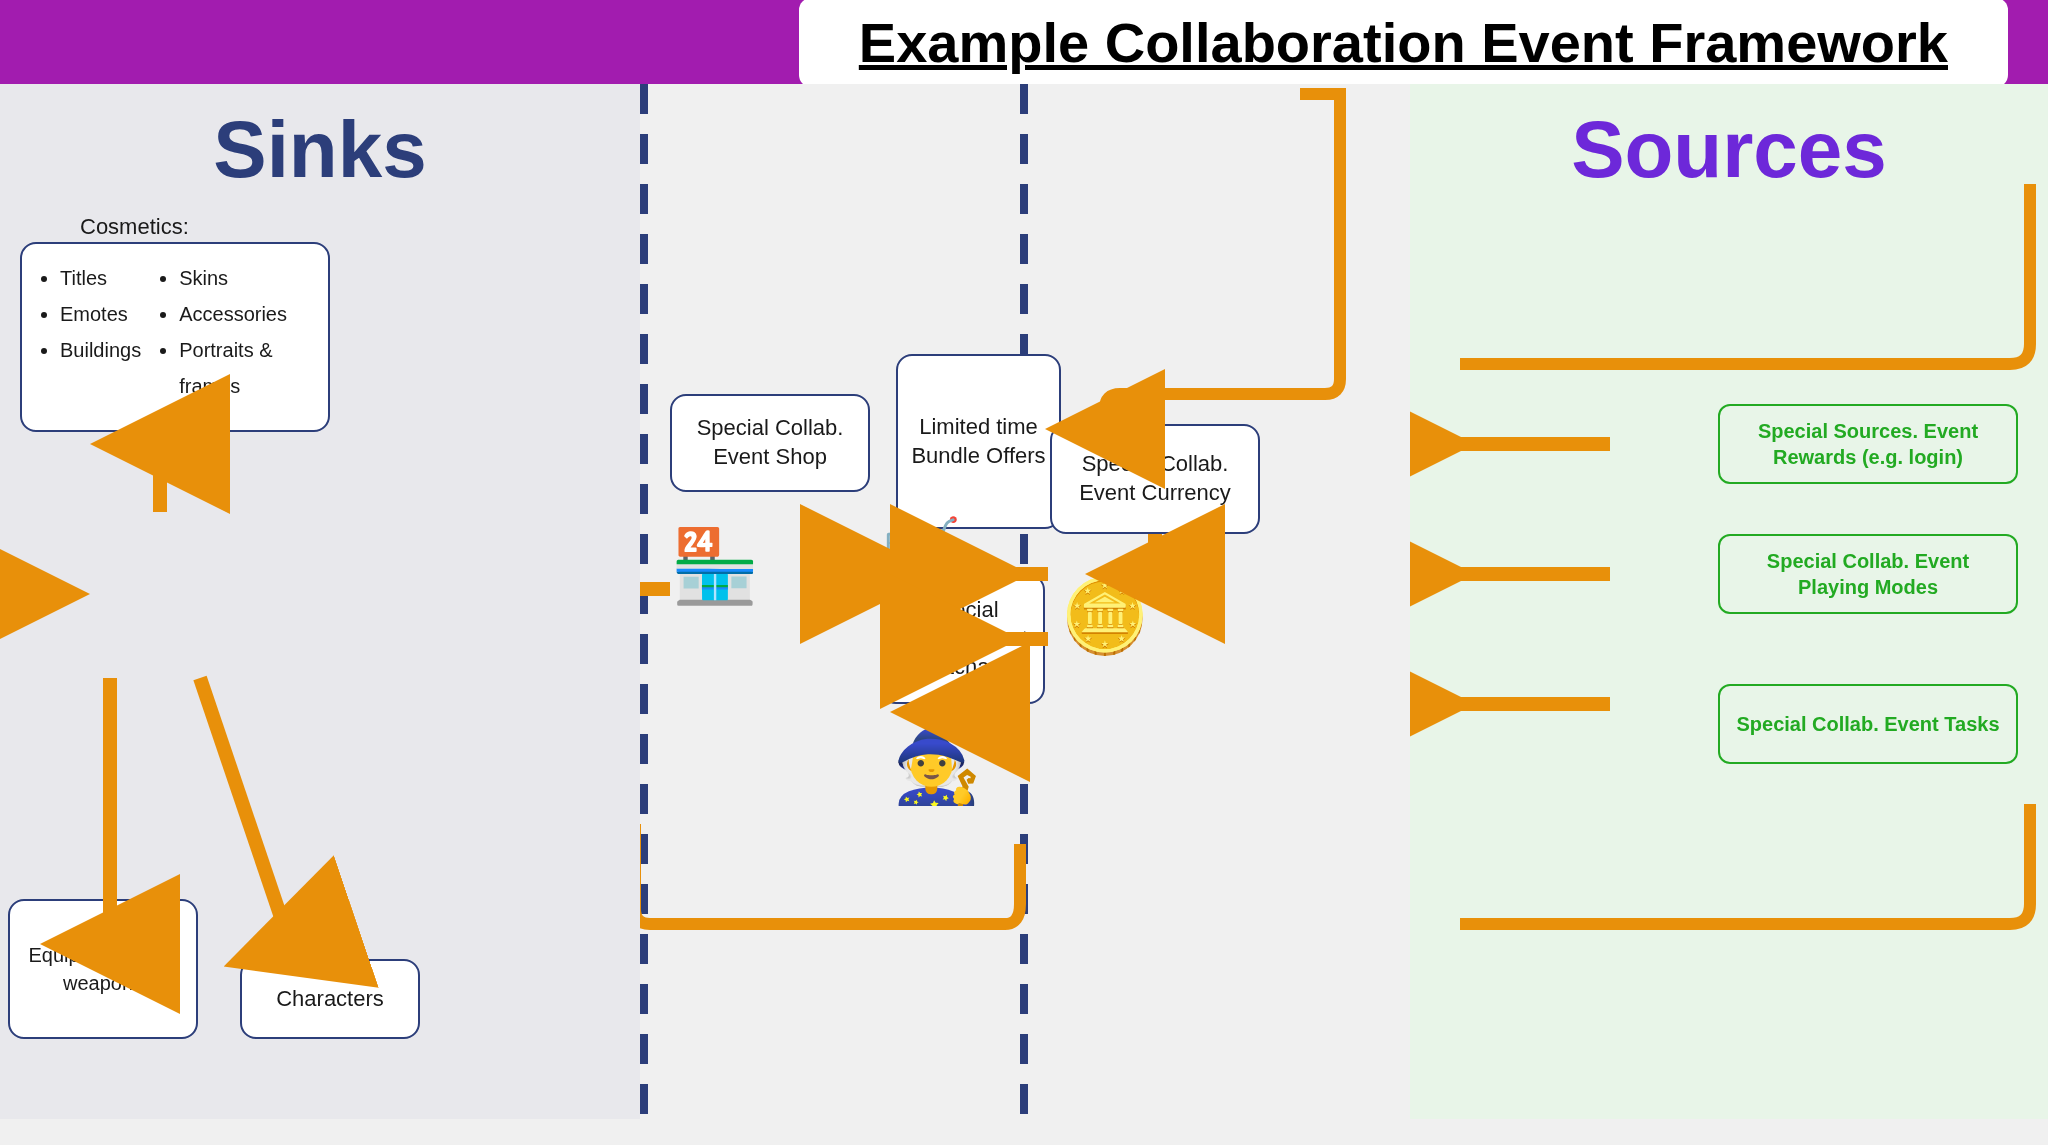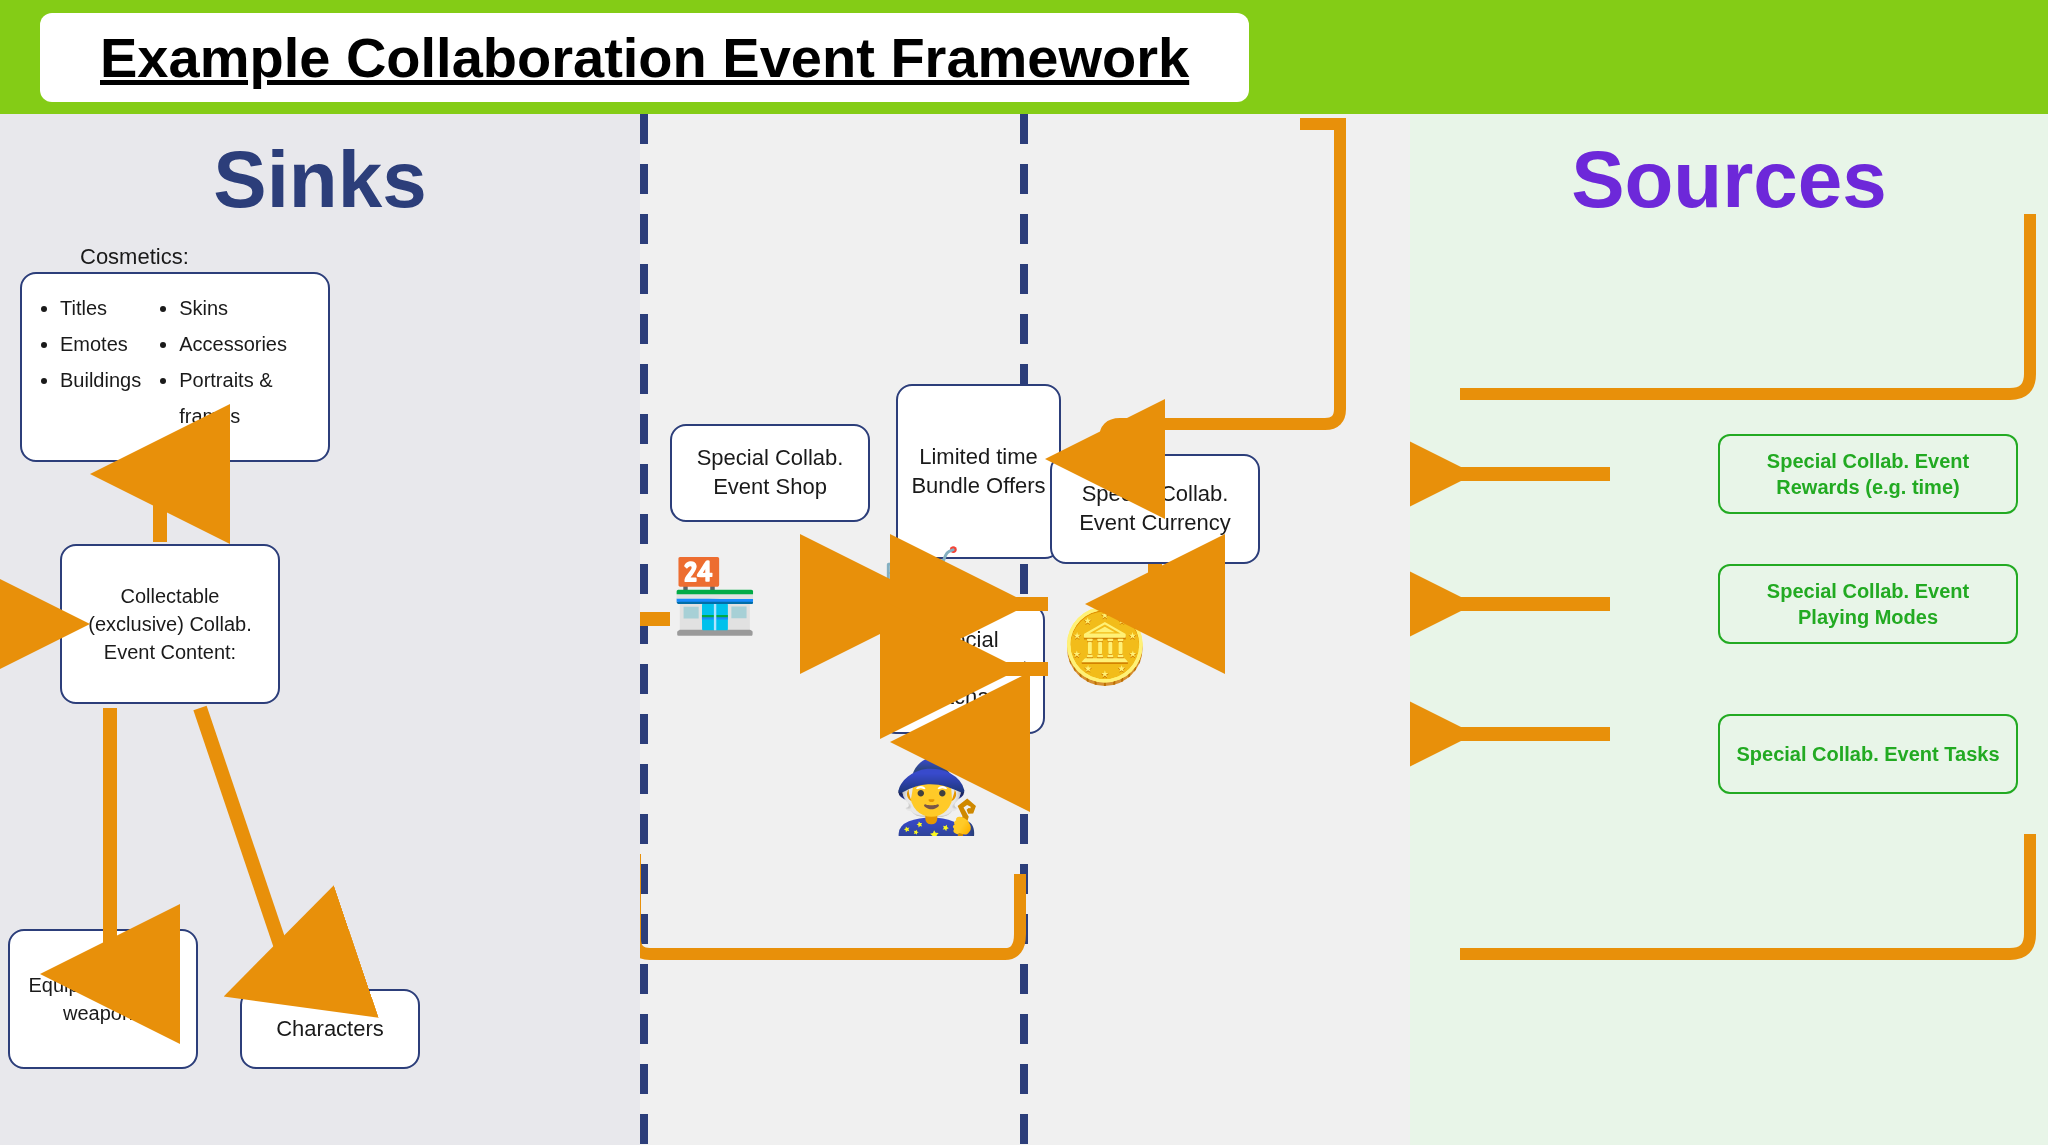--- a/index.html
+++ b/index.html
@@ -5,26 +5,26 @@
     * { box-sizing: border-box; margin: 0; padding: 0; }
     body {
       width: 2048px;
       height: 1145px;
       font-family: Arial, sans-serif;
       overflow: hidden;
       background: #f0f0f0;
     }
 
     .header {
-      background: #84cc16;
+      background: #a21caf;
       width: 100%;
-      height: 114px;
-      display: flex;
-      align-items: center;
-      justify-content: flex-start;
+      height: 84px;
+      display: flex;
+      align-items: center;
+      justify-content: flex-end;
       padding: 10px 40px;
     }
 
     .header-box {
       background: white;
       border-radius: 12px;
       padding: 12px 60px;
     }
 
     .header-title {
@@ -268,23 +268,20 @@
           <li>Buildings</li>
         </ul>
         <ul>
           <li>Skins</li>
           <li>Accessories</li>
           <li>Portraits &amp; frames</li>
         </ul>
       </div>
     </div>
 
-    <div class="collectable-box">
-      <span>Collectable (exclusive) Collab. Event Content:</span>
-    </div>
 
     <div class="equip-box">
       <span>Equip. items e.g. weapons</span>
     </div>
 
     <div class="characters-box">
       <span>Characters</span>
     </div>
 
     <svg class="svg-overlay">
@@ -371,21 +368,21 @@
       <line x1="320" y1="640" x2="320" y2="628" stroke="#E8900A" stroke-width="14" marker-end="url(#arrowUp2)"></line>
 
       <path d="M 380,760 L 380,820 Q 380,840 365,840 L 10,840 Q -5,840 -5,825 L -5,740" stroke="#E8900A" stroke-width="12" fill="none"></path>
     </svg>
   </div>
 
   <div class="sources-panel">
     <div class="sources-title">Sources</div>
 
     <div class="box-green" style="top:320px; right:30px; width:300px; height:80px;">
-      <span>Special Collab. Event Rewards (e.g. time)</span>
+      <span>Special Sources. Event Rewards (e.g. login)</span>
     </div>
 
     <div class="box-green" style="top:450px; right:30px; width:300px; height:80px;">
       <span>Special Collab. Event Playing Modes</span>
     </div>
 
     <div class="box-green" style="top:600px; right:30px; width:300px; height:80px;">
       <span>Special Collab. Event Tasks</span>
     </div>
 

